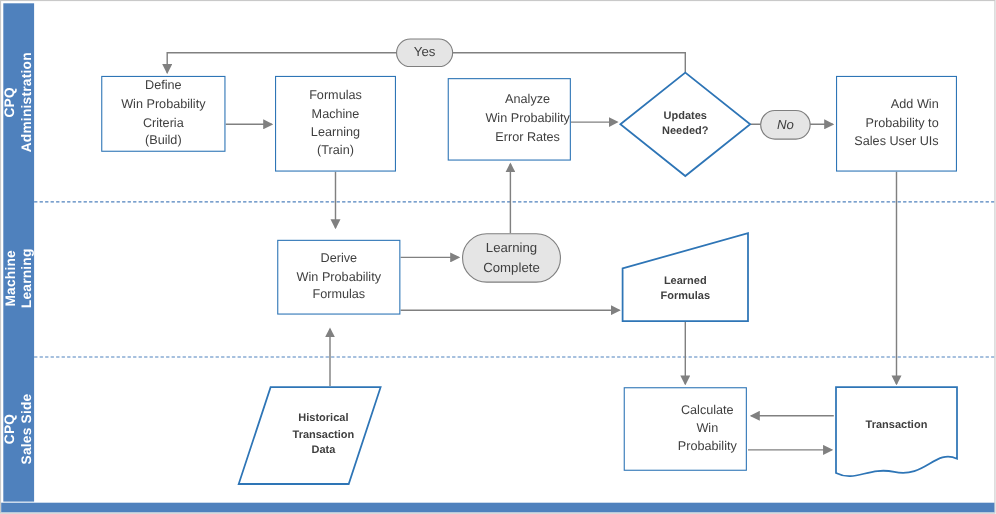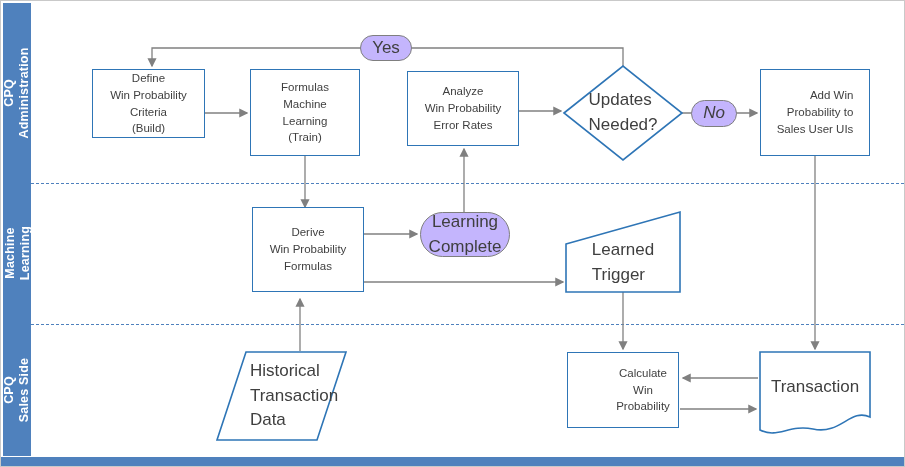--- a/index.html
+++ b/index.html
@@ -30,34 +30,34 @@
   .svg-layer { position:absolute; left:0; top:0; width:905px; height:467px; }
   .connector { stroke:#808080; stroke-width:1.3; fill:none; }
   .shape { fill:#ffffff; stroke:#2e75b6; stroke-width:1.6; }
 
   
   .node {
     position:absolute; display:flex; align-items:center; justify-content:center;
     text-align:center; color:#3f3f3f; font-size:11.5px; line-height:1.45;
   }
   .rect { background:#ffffff; border:1.5px solid #2e75b6; }
-  .stadium { background:#c4b5fd; border:1.2px solid #7f7f7f; border-radius:999px; font-size:17px; }
+  .stadium { background:#e5e5e5; border:1.2px solid #7f7f7f; border-radius:999px; font-size:12px; }
   .node-text { white-space:pre-line; }
 
   .shape-text {
     position:absolute; display:flex; align-items:center; justify-content:center;
-    color:#3f3f3f; font-size:17px; line-height:1.45; white-space:pre-line;
+    text-align:center; color:#3f3f3f; font-size:10px; line-height:1.45; white-space:pre-line;font-weight:bold;
   }
 
   
   .n-define   { left:91px;  top:68px;  width:113px; height:69px; }
   .n-trigger  { left:249px; top:68px;  width:110px; height:87px; }
-  .n-analyze  { left:406px; top:70px;  width:112px; height:75px; }
+  .n-analyze  { left:406px; top:70px;  width:112px; height:75px;justify-content:flex-end; }
   .n-addwin   { left:759px; top:68px;  width:110px; height:87px;text-align:right; }
-  .n-derive   { left:251px; top:206px; width:112px; height:85px; }
+  .n-derive   { left:251px; top:217px; width:112px; height:68px; }
   .n-calc     { left:566px; top:351px; width:112px; height:76px;padding-left:40px; }
 
   .n-yes      { left:359px; top:34px;  width:52px; height:26px; }
   .n-no       { left:690px; top:99px;  width:46px; height:27px;font-style:italic; }
   .n-complete { left:419px; top:211px; width:90px; height:45px; }
 
   .t-updates    { left:570px; top:92px;  width:104px; height:40px; }
   .t-learned    { left:567px; top:240px; width:110px; height:44px; }
   .t-historical { left:243px; top:370px; width:100px; height:50px; }
   .t-transaction{ left:764px; top:376px; width:100px; height:20px; }
@@ -145,19 +145,19 @@
     <span class="node-text">No</span>
   </div>
   <div class="node stadium n-complete">
     <span class="node-text">Learning
 Complete</span>
   </div>
 
   <div class="shape-text t-updates">Updates
 Needed?</div>
   <div class="shape-text t-learned">Learned
-Trigger</div>
+Formulas</div>
   <div class="shape-text t-historical">Historical
 Transaction
 Data</div>
   <div class="shape-text t-transaction">Transaction</div>
 
 </div>
 
 </body></html>

